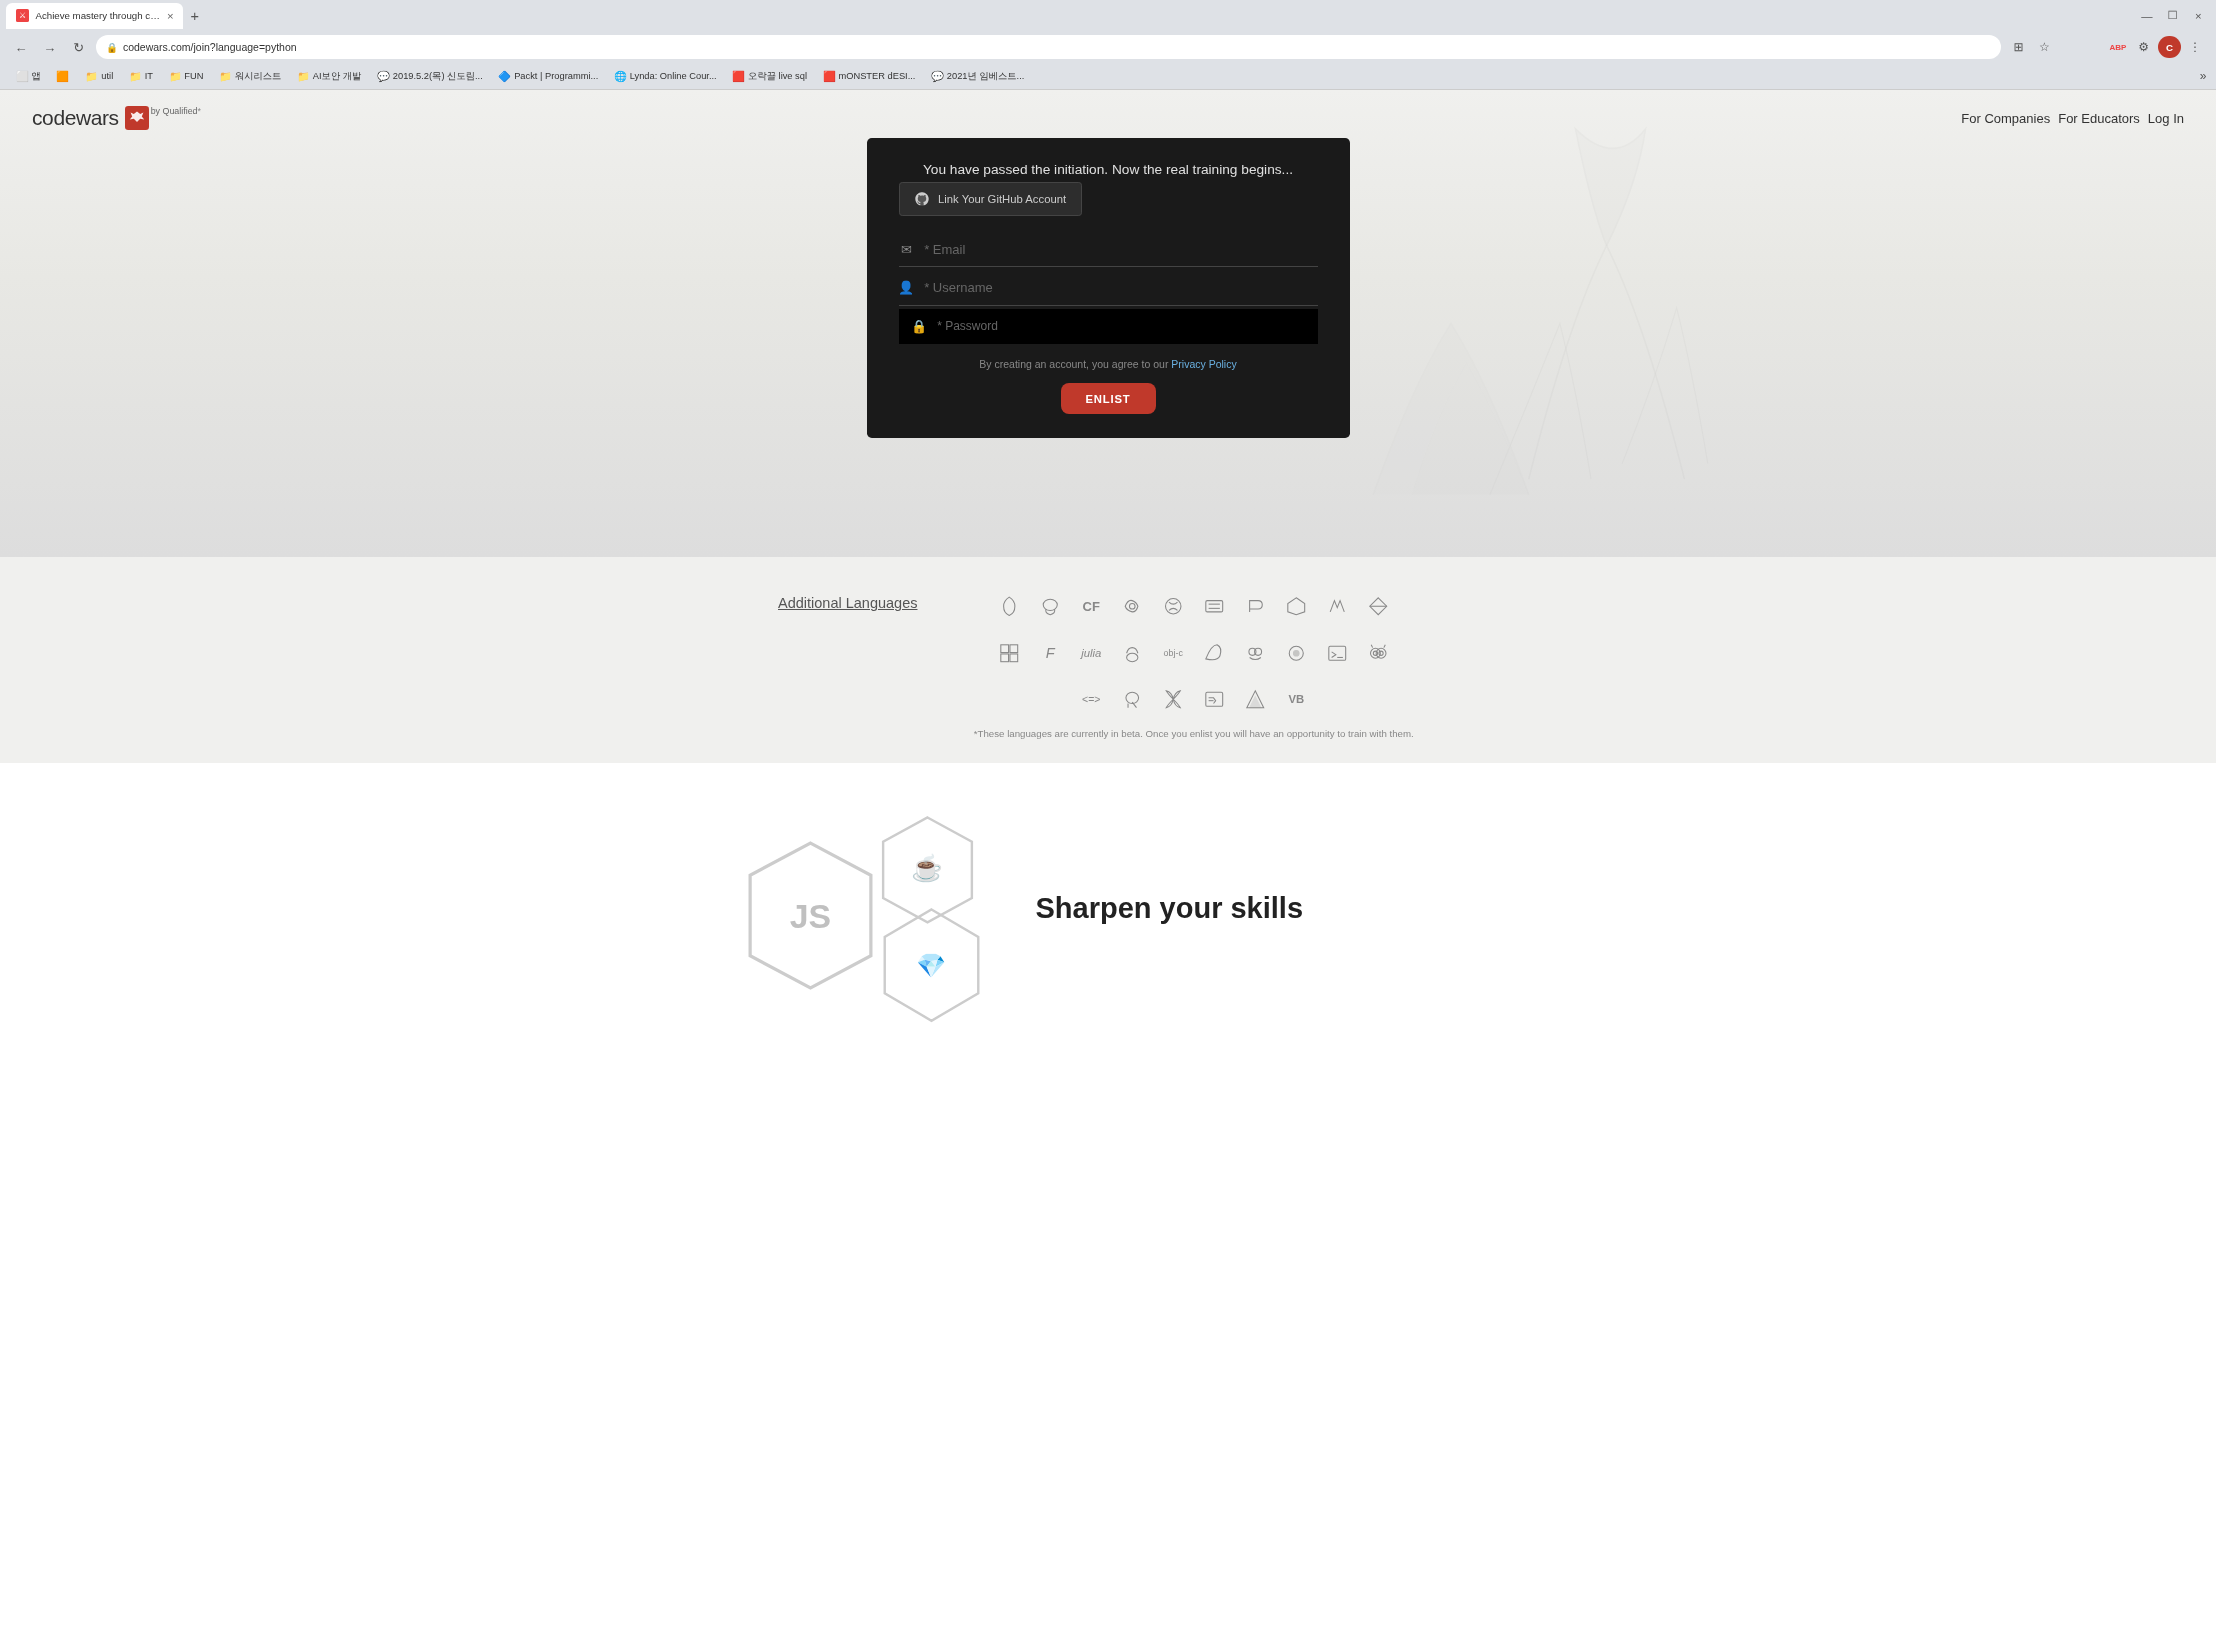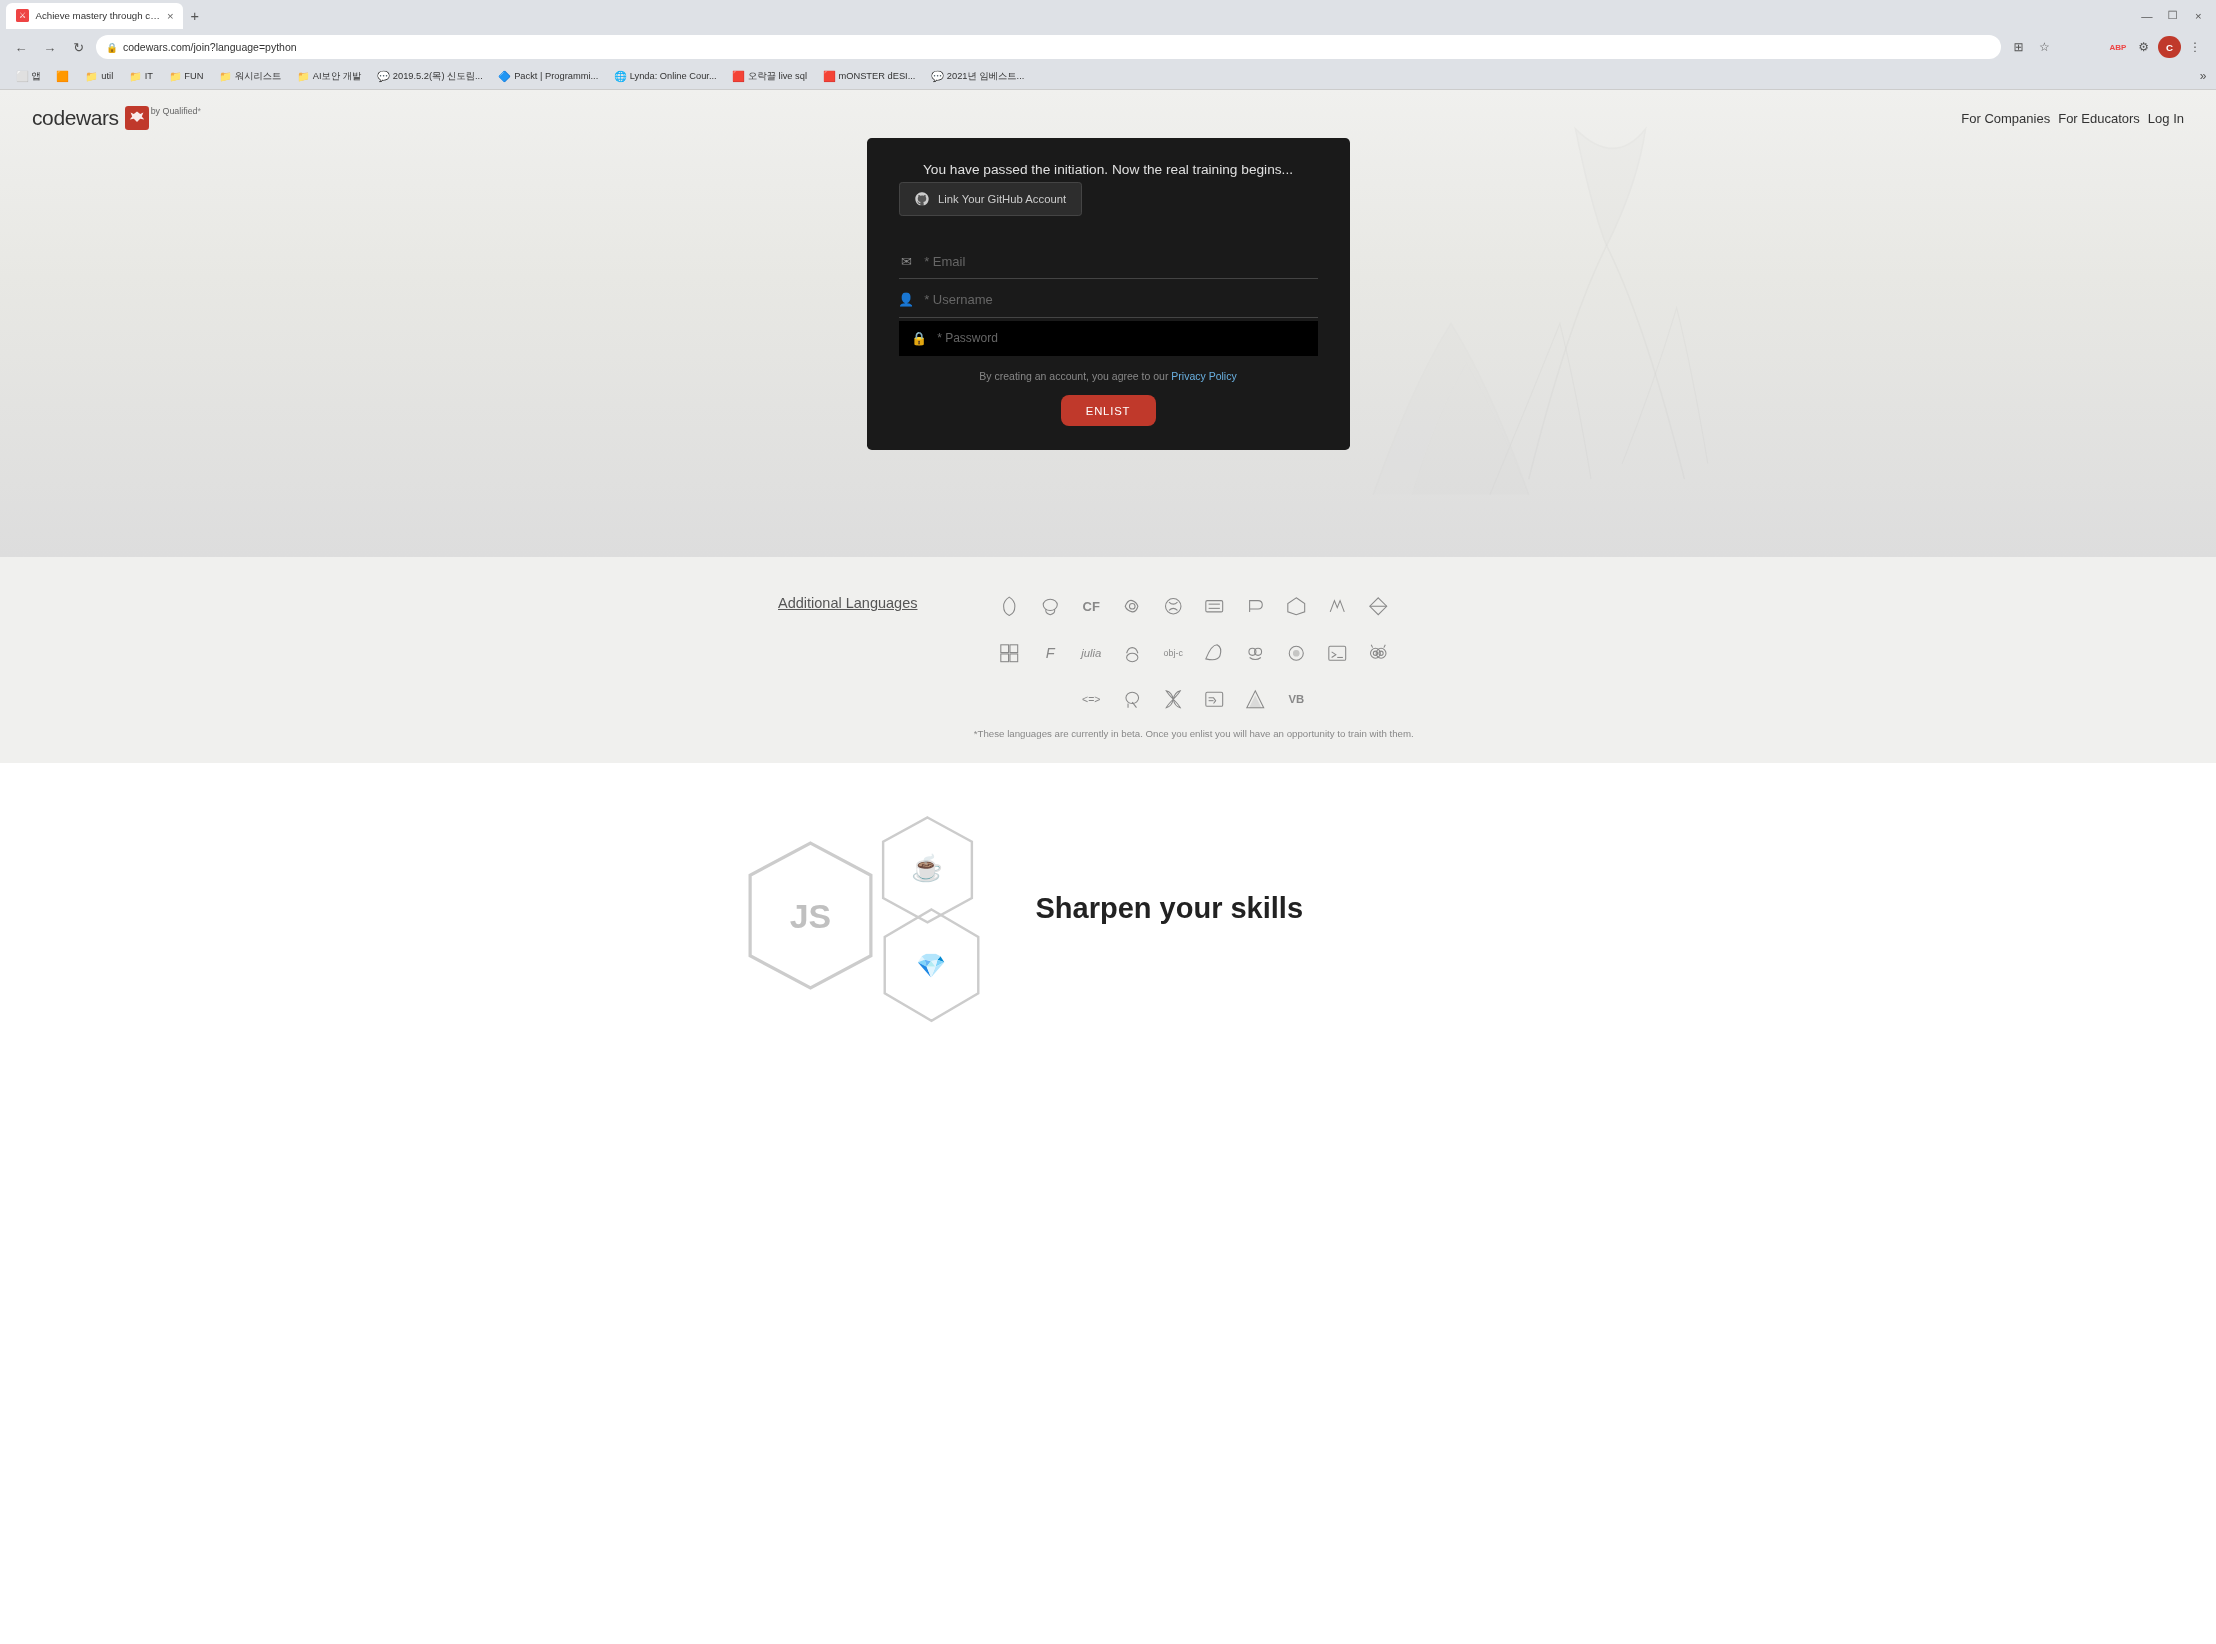--- a/index.html
+++ b/index.html
@@ -47,36 +47,36 @@
     .logo-by { font-size: 8.9px; color: #666; padding-left: 1.6px; }
     .qualified-text { color: #888; }
     .nav-links { margin-left: auto; display: flex; gap: 8px; align-items: center; }
     .nav-link { font-size: 13px; color: #333; text-decoration: none; cursor: pointer; }
 
     
     .form-card-wrapper { position: relative; z-index: 10; display: flex; justify-content: center; margin-top: -8px; }
     .form-card { background: #1a1a1a; border-radius: 4.8px; padding: 24px 32px; width: 483px; max-width: 95vw; }
     .form-headline { text-align: center; color: #e0e0e0; font-size: 13.7px; margin-bottom: 5px; font-weight: 400; }
     
-    .github-btn { display: flex; align-items: center; gap: 8px; background: #2d2d2d; border: 0.8px solid #444; border-radius: 3.2px; padding: 8px 14.5px; color: #ccc; font-size: 11.3px; cursor: pointer; width: auto; margin-bottom: 28px; }
+    .github-btn { display: flex; align-items: center; gap: 8px; background: #2d2d2d; border: 0.8px solid #444; border-radius: 3.2px; padding: 8px 14.5px; color: #ccc; font-size: 11.3px; cursor: pointer; width: auto; margin-bottom: 16px; }
     .github-icon { width: 16px; height: 16px; }
 
     .input-row { display: flex; align-items: center; border-bottom: 0.8px solid #444; padding: 9.7px 0; margin-bottom: 3.2px; gap: 9.7px; }
     .input-icon { color: #888; font-size: 13px; width: 16px; text-align: center; }
     .input-field { background: transparent; border: none; outline: none; color: #ccc; font-size: 13px; flex: 1; }
     .input-field::placeholder { color: #666; }
 
     .password-row { display: flex; align-items: center; background: #000; padding: 9.7px 13px; gap: 9.7px; margin-top: 3.2px; }
     .password-field { background: transparent; border: none; outline: none; color: #ccc; font-size: 12px; flex: 1; }
     .password-field::placeholder { color: #666; }
 
     .policy-text { text-align: center; color: #888; font-size: 10.5px; margin: 14.5px 0 13px; }
     .policy-link { color: #6ab0e0; text-decoration: none; }
 
-    .enlist-btn { display: block; width: 95px; margin: 0 auto; background: #c0392b; color: #fff; border: none; border-radius: 8px; padding: 9.7px 19.3px; font-size: 11.3px; font-weight: 400; letter-spacing: 0.8px; cursor: pointer; text-align: center; }
+    .enlist-btn { display: block; width: 95px; margin: 0 auto; background: #c0392b; color: #fff; border: none; border-radius: 8px; padding: 9.7px 19.3px; font-size: 11.3px; font-weight: 700; letter-spacing: 0.8px; cursor: pointer; text-align: center; }
 
     
     .languages-section { background: #f0f0ee; padding: 32px 0 24px; }
     .languages-inner { max-width: 724px; margin: 0 auto; display: flex; align-items: flex-start; gap: 32px; padding: 0 32px; }
     .lang-label { font-size: 14.5px; color: #555; white-space: nowrap; padding-top: 6.4px; text-decoration: underline; }
     .lang-icons-grid { flex: 1; }
     .lang-row { display: flex; gap: 6px; justify-content: center; margin-bottom: 11.3px; }
     .lang-icon { width: 35px; height: 35px; display: flex; align-items: center; justify-content: center; font-size: 17.7px; color: #888; }
     .beta-note { text-align: center; font-size: 9.7px; color: #888; margin-top: 6.4px; }
     .sharpen-text h2 { font-size: 29px; color: #222; margin-bottom: 13px; }

